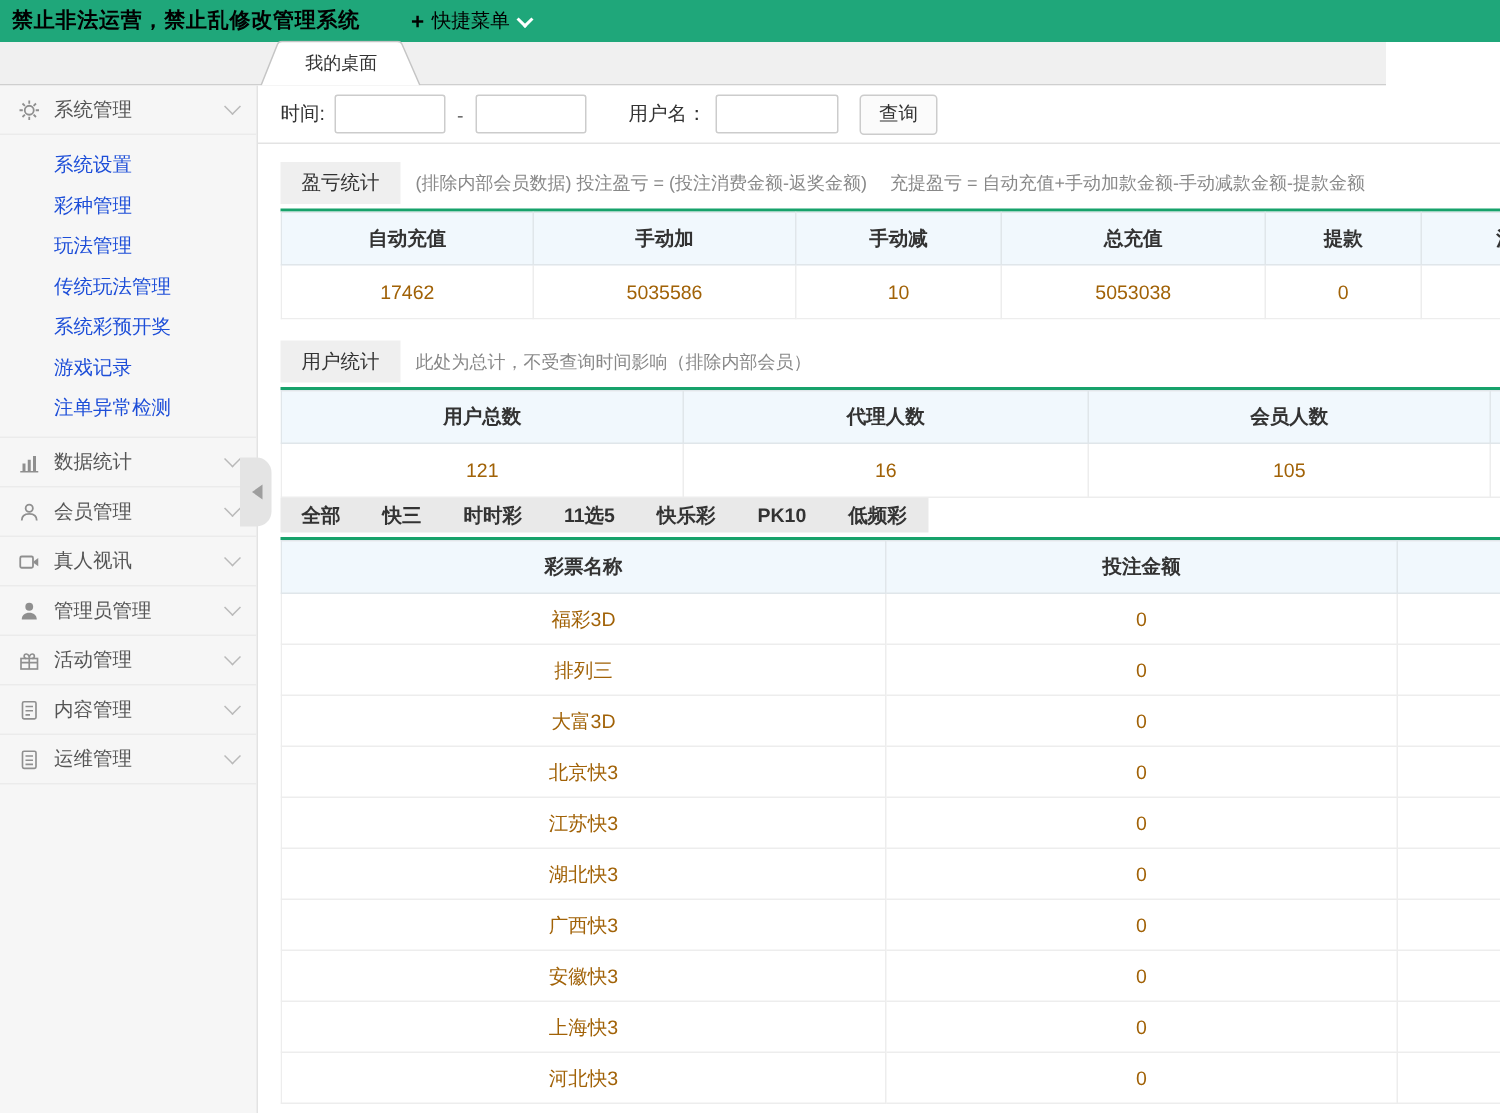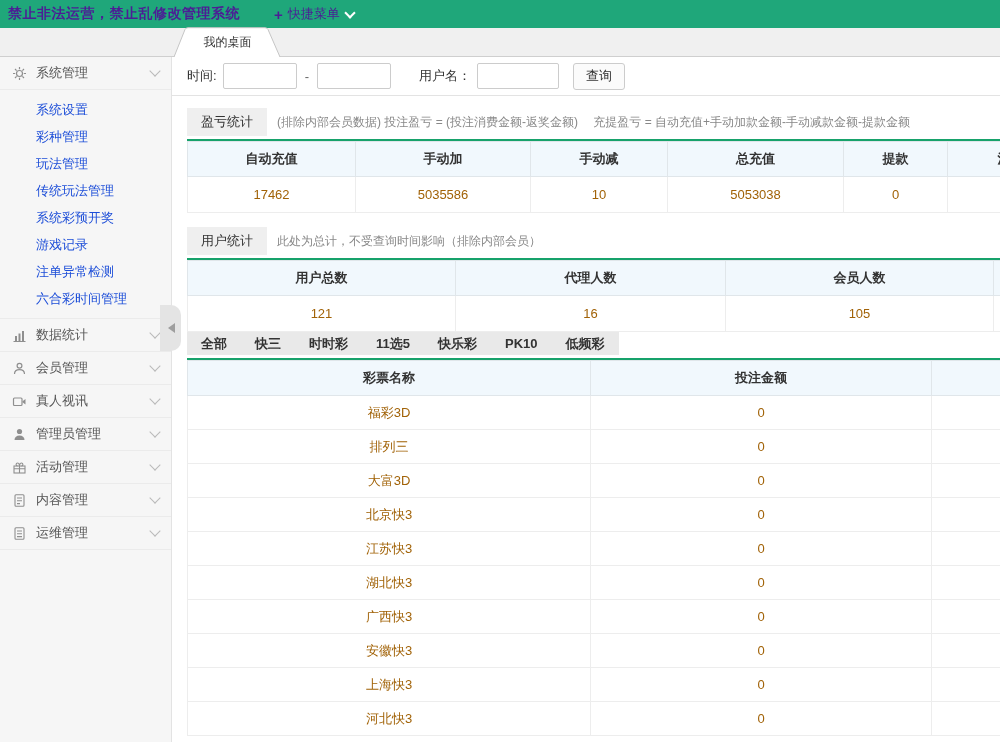--- a/index.html
+++ b/index.html
@@ -3,28 +3,28 @@
 <meta charset="utf-8">
 <style>
   html,body{margin:0;padding:0;}
   body{
     width:1000px;height:742px;overflow:hidden;position:relative;
     font-family:"Liberation Sans","DejaVu Sans",sans-serif;
     background:#ffffff;color:#333;font-size:13px;
   }
   
   .topbar{position:absolute;left:0;top:0;width:1000px;height:28px;background:#1fa77a;
-    display:flex;align-items:center;color:#4c1d95;}
+    display:flex;align-items:center;color:#000000;}
   .topbar .warning{font-weight:bold;font-size:14px;margin-left:8px;letter-spacing:.5px;}
   .quickmenu{display:flex;align-items:center;margin-left:34px;cursor:pointer;font-size:13px;}
   .quickmenu .plus{font-size:15px;font-weight:bold;margin-right:5px;}
   .chev-w{display:inline-block;width:6px;height:6px;border-right:2px solid #fff;border-bottom:2px solid #fff;
     transform:rotate(45deg);margin-left:6px;margin-top:-3px;}
   
-  .tabstrip{position:absolute;left:0;top:28px;width:1000px;height:29px;background:#f0f0f0;
+  .tabstrip{position:absolute;left:0;top:28px;width:924px;height:29px;background:#f0f0f0;
     border-bottom:1px solid #cfcfcf;box-sizing:border-box;font-family:Liberation Serif, serif;}
   .desktop-tab{position:absolute;left:172px;bottom:-1px;width:111px;height:30px;}
   .desktop-tab svg{position:absolute;left:0;top:0;}
   .desktop-tab .tab-label{position:absolute;left:0;top:7px;width:111px;text-align:center;
     font-size:12px;color:#333;}
   
   .sidebar{position:absolute;left:0;top:57px;width:172px;bottom:0;background:#f6f6f6;
     border-right:1px solid #e3e3e3;box-sizing:border-box;}
   .sgroup{display:flex;align-items:center;height:32px;padding:0 12px;
     border-bottom:1px solid #ebebeb;cursor:pointer;}
@@ -102,21 +102,20 @@
     <span class="chev"></span>
   </div>
   <div class="submenu">
     <div class="ssub">系统设置</div>
     <div class="ssub">彩种管理</div>
     <div class="ssub">玩法管理</div>
     <div class="ssub">传统玩法管理</div>
     <div class="ssub">系统彩预开奖</div>
     <div class="ssub">游戏记录</div>
     <div class="ssub">注单异常检测</div>
-    <div class="ssub">六合彩时间管理</div>
   </div>
 
   <div class="sgroup">
     <span class="sicon">
       <svg width="15" height="15" viewBox="0 0 15 15">
         <path d="M1.5 13.5h12" stroke="#8f8f8f" fill="none"></path>
         <rect x="3" y="8" width="2" height="5" fill="#8f8f8f"></rect>
         <rect x="6.5" y="5.5" width="2" height="7.5" fill="#8f8f8f"></rect>
         <rect x="10" y="3" width="2" height="10" fill="#8f8f8f"></rect>
       </svg>

